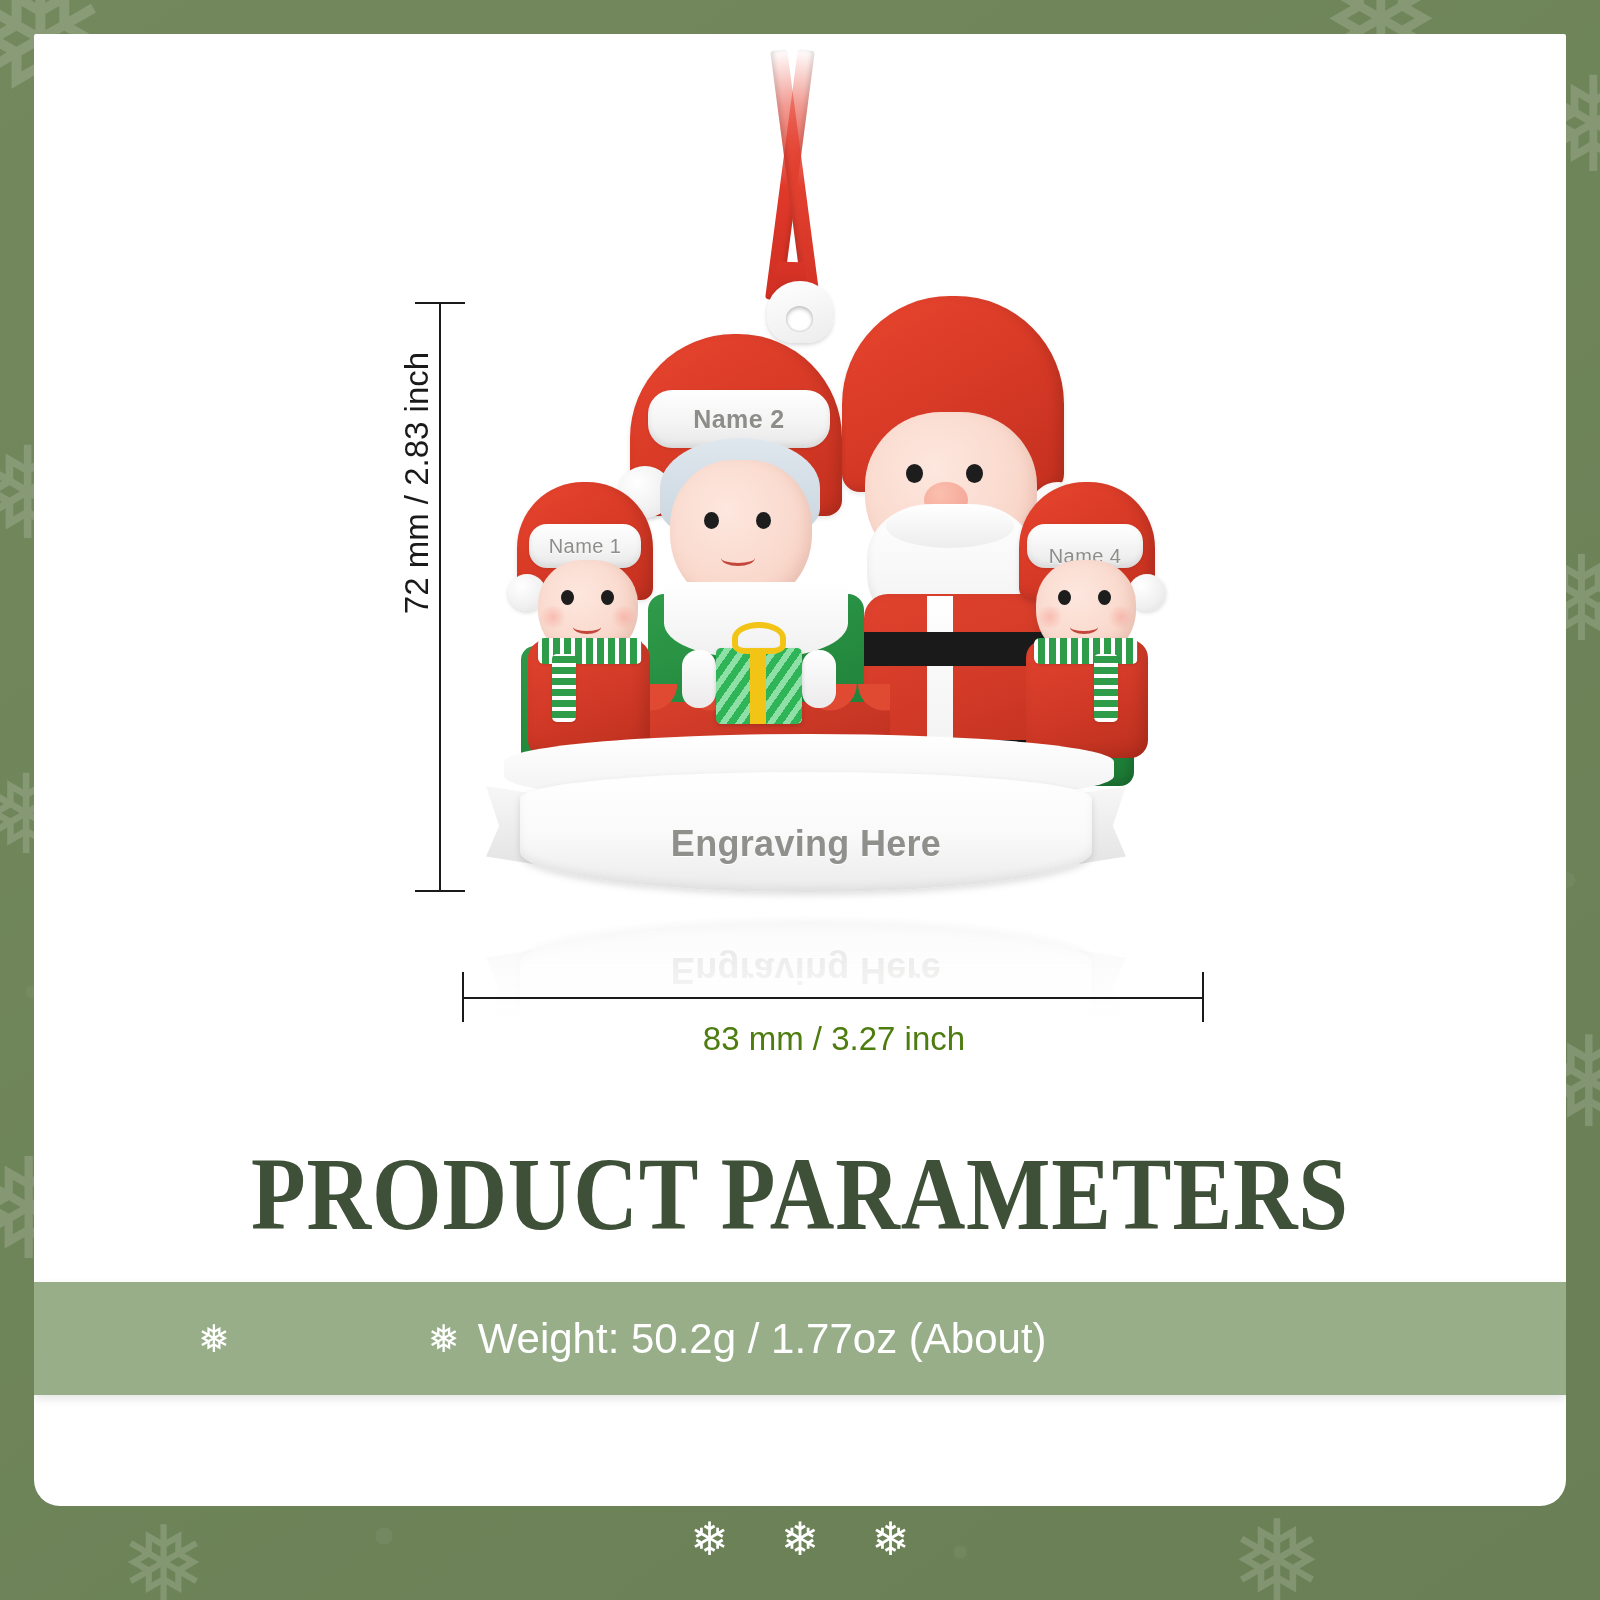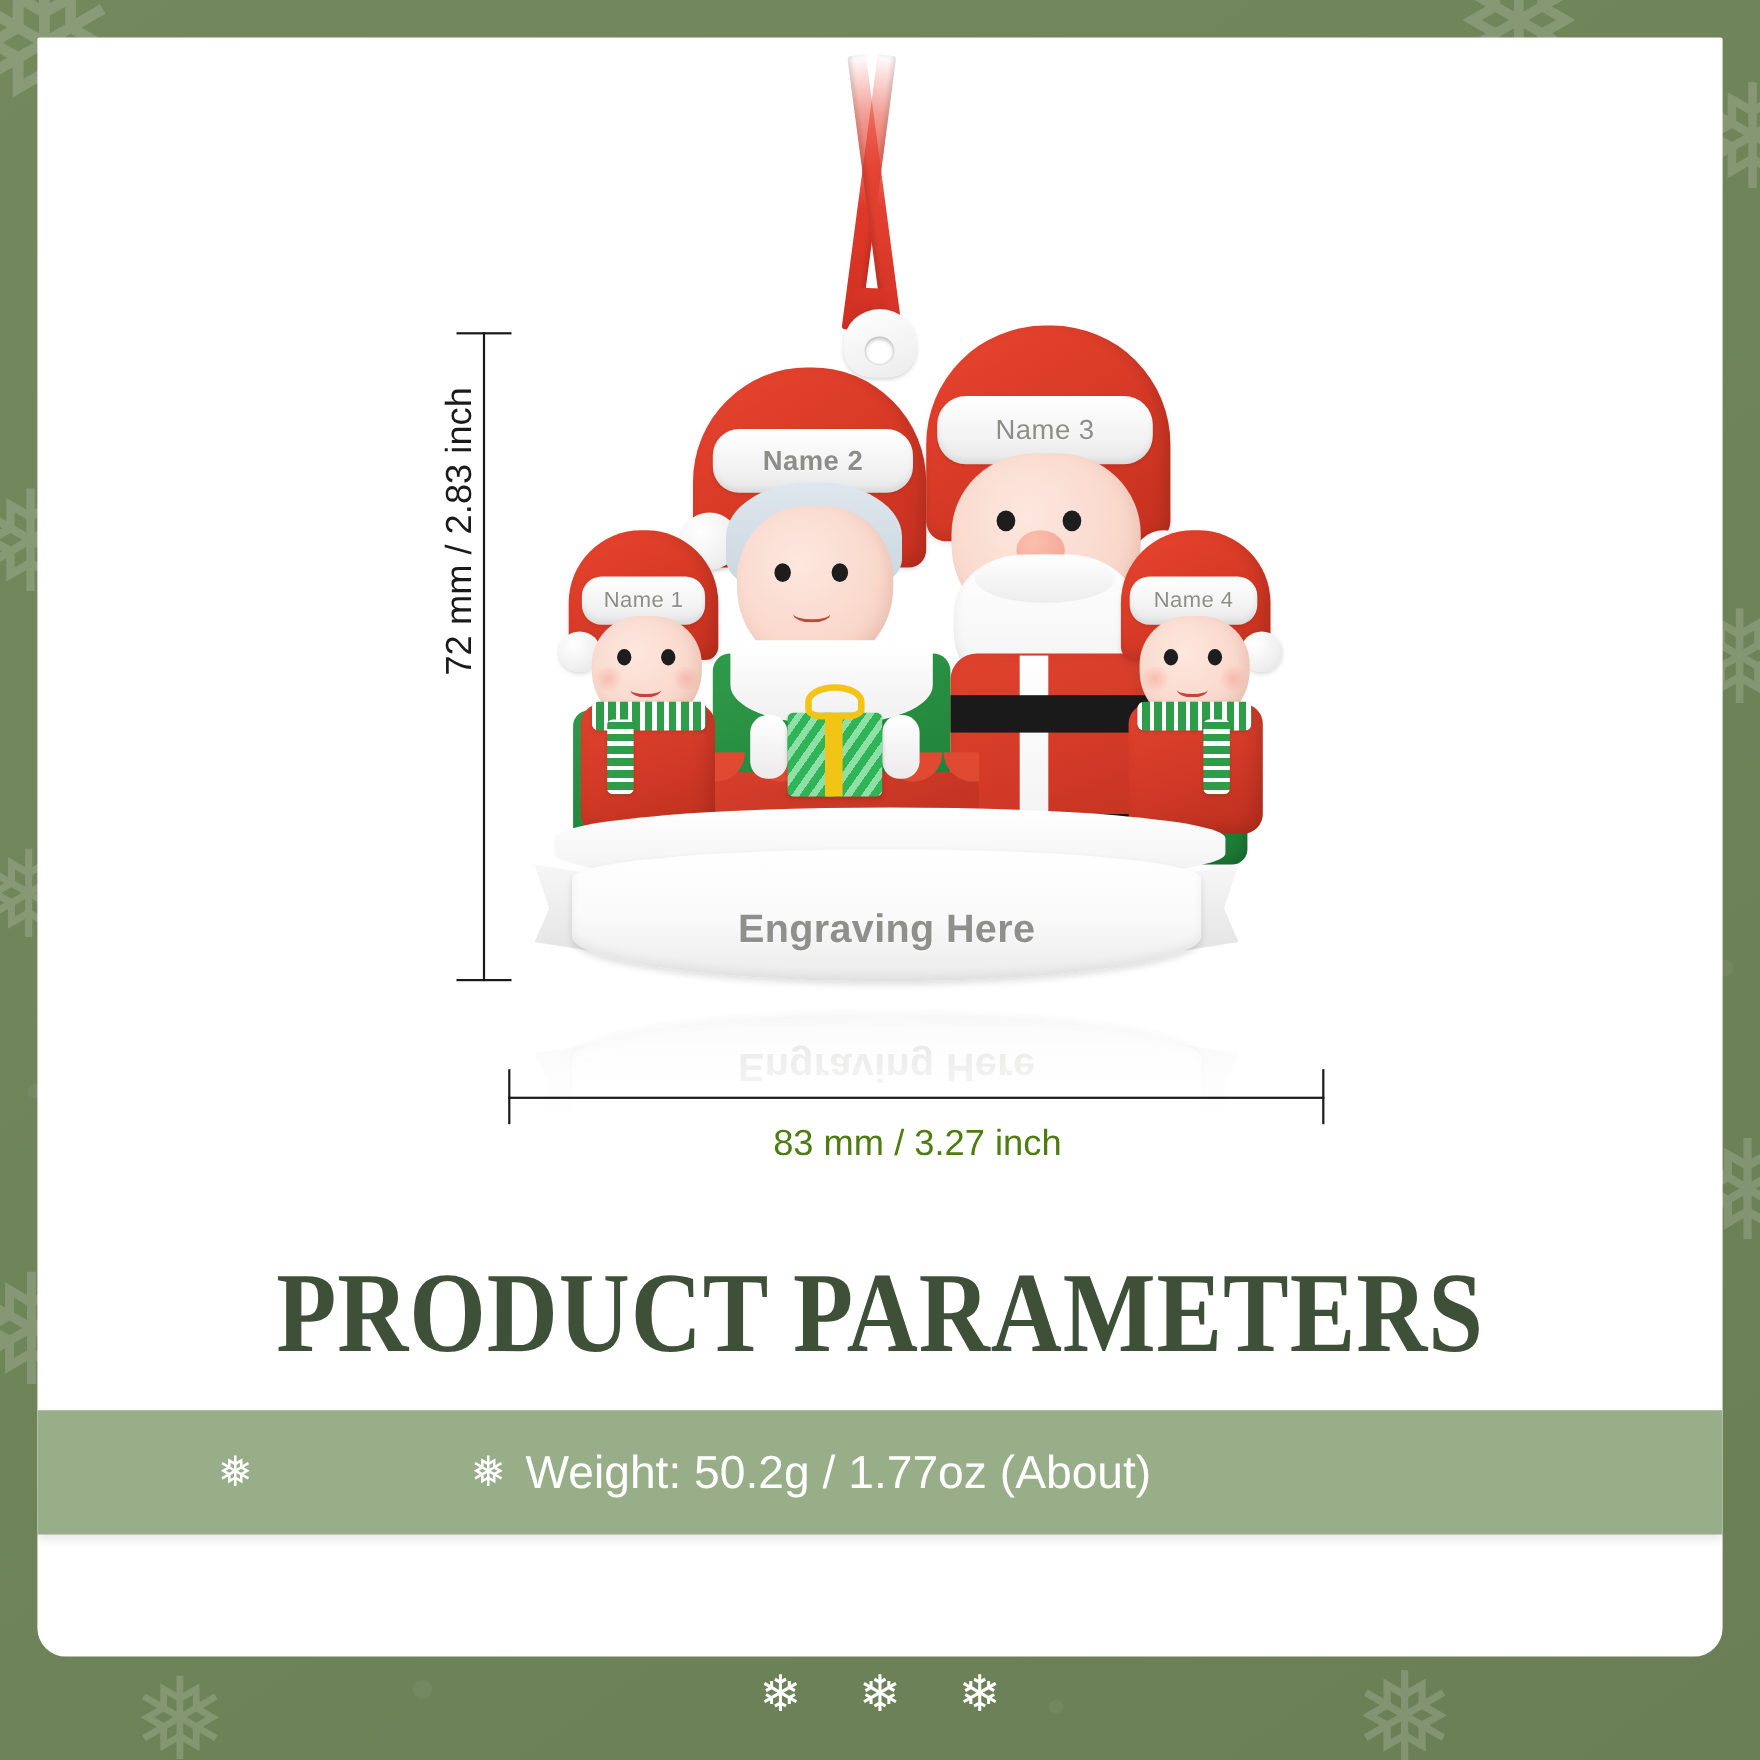--- a/index.html
+++ b/index.html
@@ -357,23 +357,20 @@
       <div class="ornament">
 
         <div class="hang-loop"></div>
         <div class="hang-hole"></div>
 
         <div class="legs-green" style="left:487px;top:612px;width:120px;height:140px;border-radius:14px;"></div>
         <div class="legs-green" style="left:975px;top:612px;width:125px;height:140px;border-radius:14px;"></div>
 
         <div class="hat" style="left:808px;top:262px;width:222px;height:196px;border-radius:108px 108px 18px 18px;"></div>
         <div class="pom" style="left:996px;top:448px;width:56px;height:54px;"></div>
-        <div class="hat-band" style="left:818px;top:326px;width:196px;height:62px;border-radius:26px;">
-          <span class="name-label">Name 3</span>
-        </div>
         <div class="face" style="left:831px;top:378px;width:172px;height:166px;"></div>
         <div class="eye" style="left:872px;top:430px;width:17px;height:19px;"></div>
         <div class="eye" style="left:932px;top:430px;width:17px;height:19px;"></div>
         <div style="position:absolute;left:890px;top:448px;width:44px;height:36px;border-radius:50%;background:radial-gradient(circle at 36% 32%,#fbbfae,#f3a393);"></div>
         <div style="position:absolute;left:833px;top:470px;width:168px;height:140px;border-radius:40% 40% 52% 52%;background:linear-gradient(180deg,#ffffff,#f0f0f0);box-shadow:inset 0 -5px 10px rgba(0,0,0,.07);"></div>
         <div style="position:absolute;left:852px;top:470px;width:128px;height:44px;border-radius:50%;background:linear-gradient(180deg,#ffffff,#ededed);"></div>
         <div class="body-red" style="left:830px;top:560px;width:182px;height:200px;border-radius:24px 24px 8px 8px;"></div>
         <div style="position:absolute;left:893px;top:562px;width:26px;height:182px;background:linear-gradient(180deg,#ffffff,#f1f1f1);"></div>
         <div style="position:absolute;left:830px;top:598px;width:182px;height:34px;background:#1a1a1a;"></div>
         <div style="position:absolute;left:836px;top:706px;width:172px;height:48px;background:#141414;border-radius:6px;"></div>
@@ -414,21 +411,21 @@
         <div class="eye" style="left:567px;top:556px;width:13px;height:15px;"></div>
         <div class="cheek" style="left:505px;top:572px;width:28px;height:22px;"></div>
         <div class="cheek" style="left:576px;top:572px;width:28px;height:22px;"></div>
         <div class="smile" style="left:539px;top:586px;width:28px;height:14px;"></div>
         <div class="body-red" style="left:494px;top:606px;width:122px;height:118px;border-radius:18px;"></div>
         <div class="scarf" style="left:504px;top:604px;width:104px;height:26px;border-radius:6px;"></div>
         <div class="scarf" style="left:518px;top:620px;width:24px;height:68px;border-radius:5px;background:repeating-linear-gradient(0deg,#ffffff 0 4px,#2f9c4a 4px 11px);"></div>
 
         <div class="hat" style="left:985px;top:448px;width:136px;height:118px;border-radius:66px 66px 12px 12px;"></div>
         <div class="pom" style="left:1094px;top:540px;width:38px;height:37px;"></div>
-        <div class="hat-band" style="left:993px;top:490px;width:116px;height:44px;border-radius:18px;">
+        <div class="hat-band" style="left:993px;top:490px;width:116px;height:44px;border-radius:18px;align-items:flex-end;">
           <span class="name-label" style="font-size:20px;">Name 4</span>
         </div>
         <div class="face" style="left:1002px;top:526px;width:100px;height:100px;"></div>
         <div class="eye" style="left:1024px;top:556px;width:13px;height:15px;"></div>
         <div class="eye" style="left:1064px;top:556px;width:13px;height:15px;"></div>
         <div class="cheek" style="left:1002px;top:572px;width:28px;height:22px;"></div>
         <div class="cheek" style="left:1073px;top:572px;width:28px;height:22px;"></div>
         <div class="smile" style="left:1036px;top:586px;width:28px;height:14px;"></div>
         <div class="body-red" style="left:992px;top:606px;width:122px;height:118px;border-radius:18px;"></div>
         <div class="scarf" style="left:1000px;top:604px;width:104px;height:26px;border-radius:6px;"></div>

